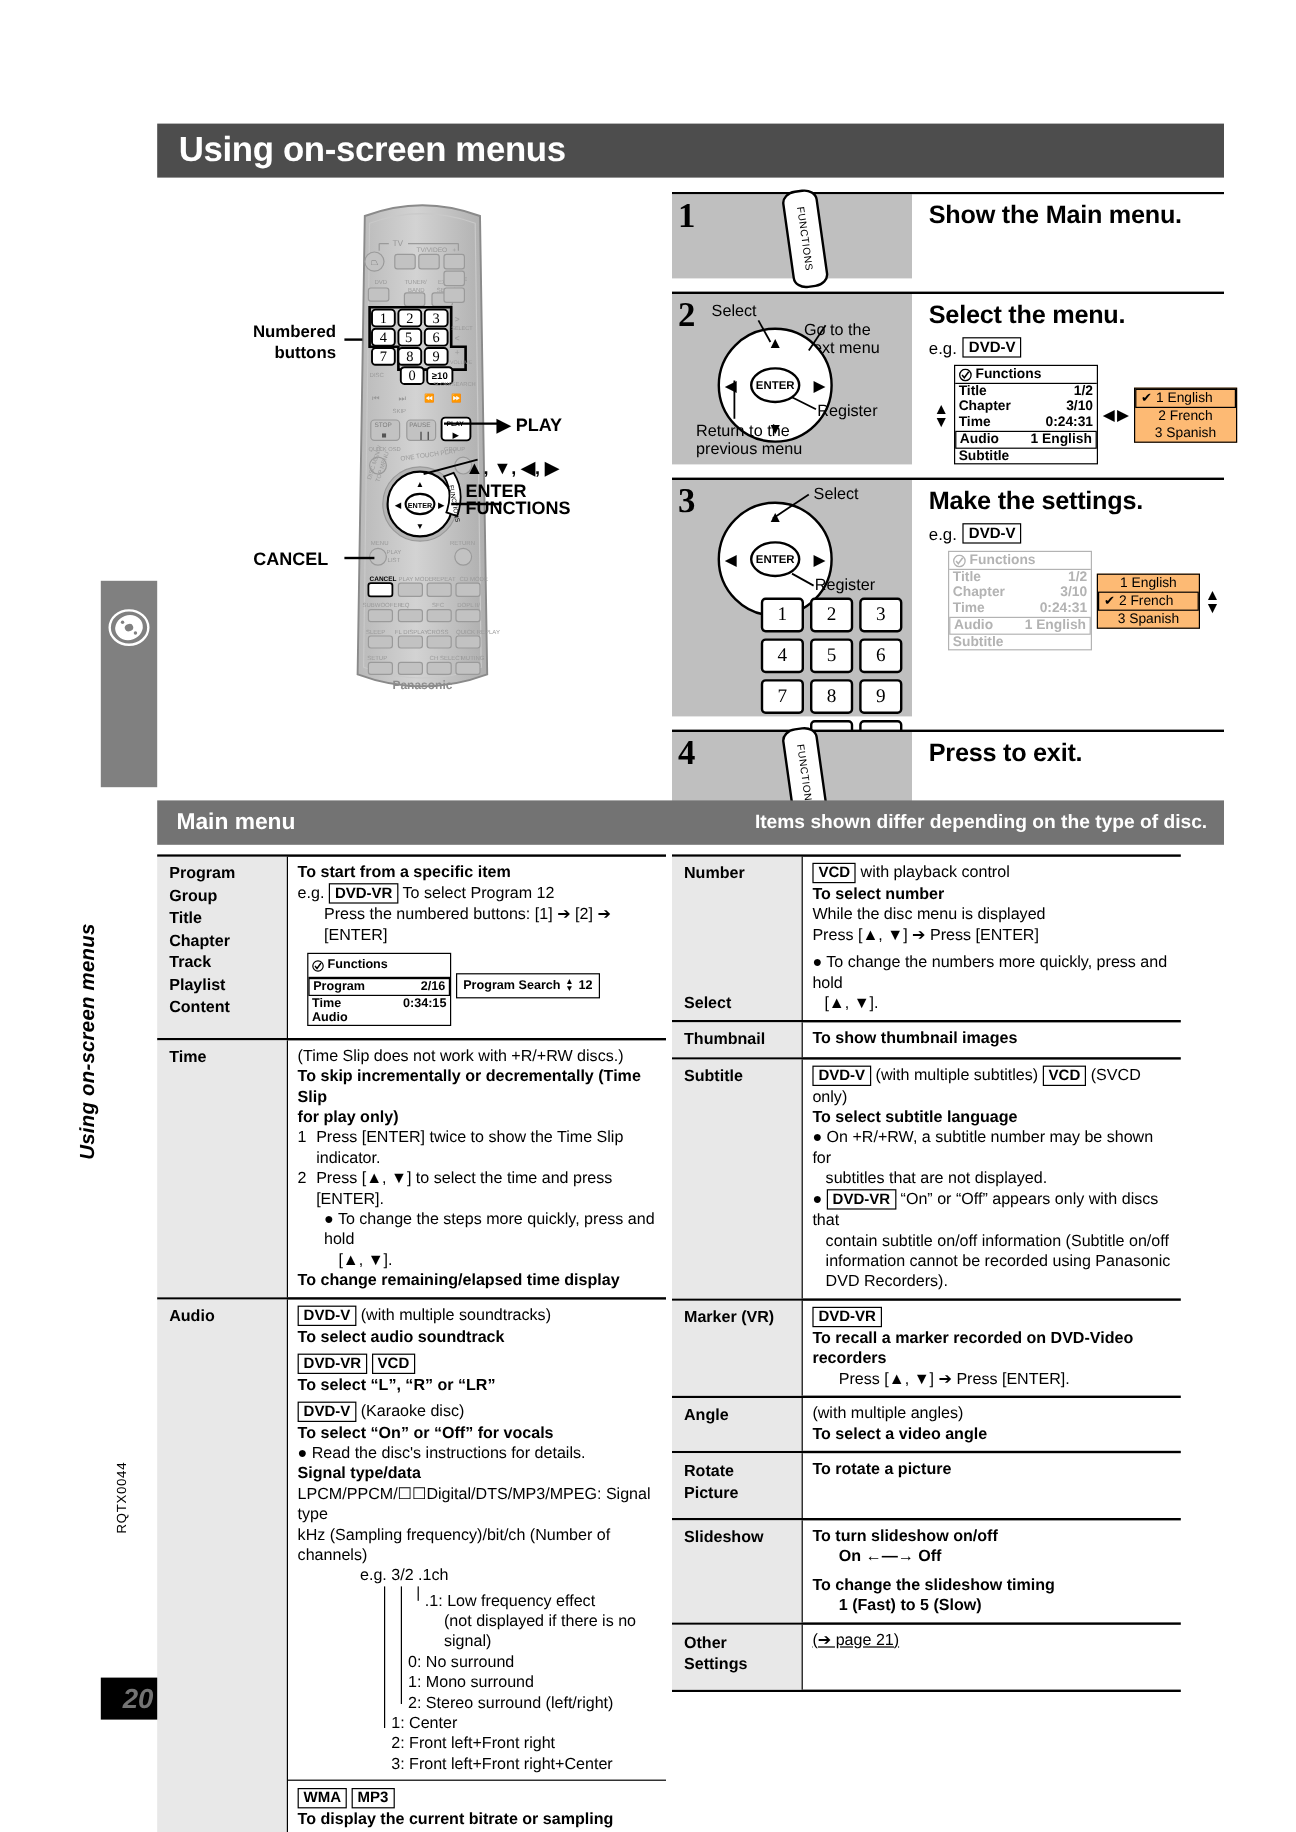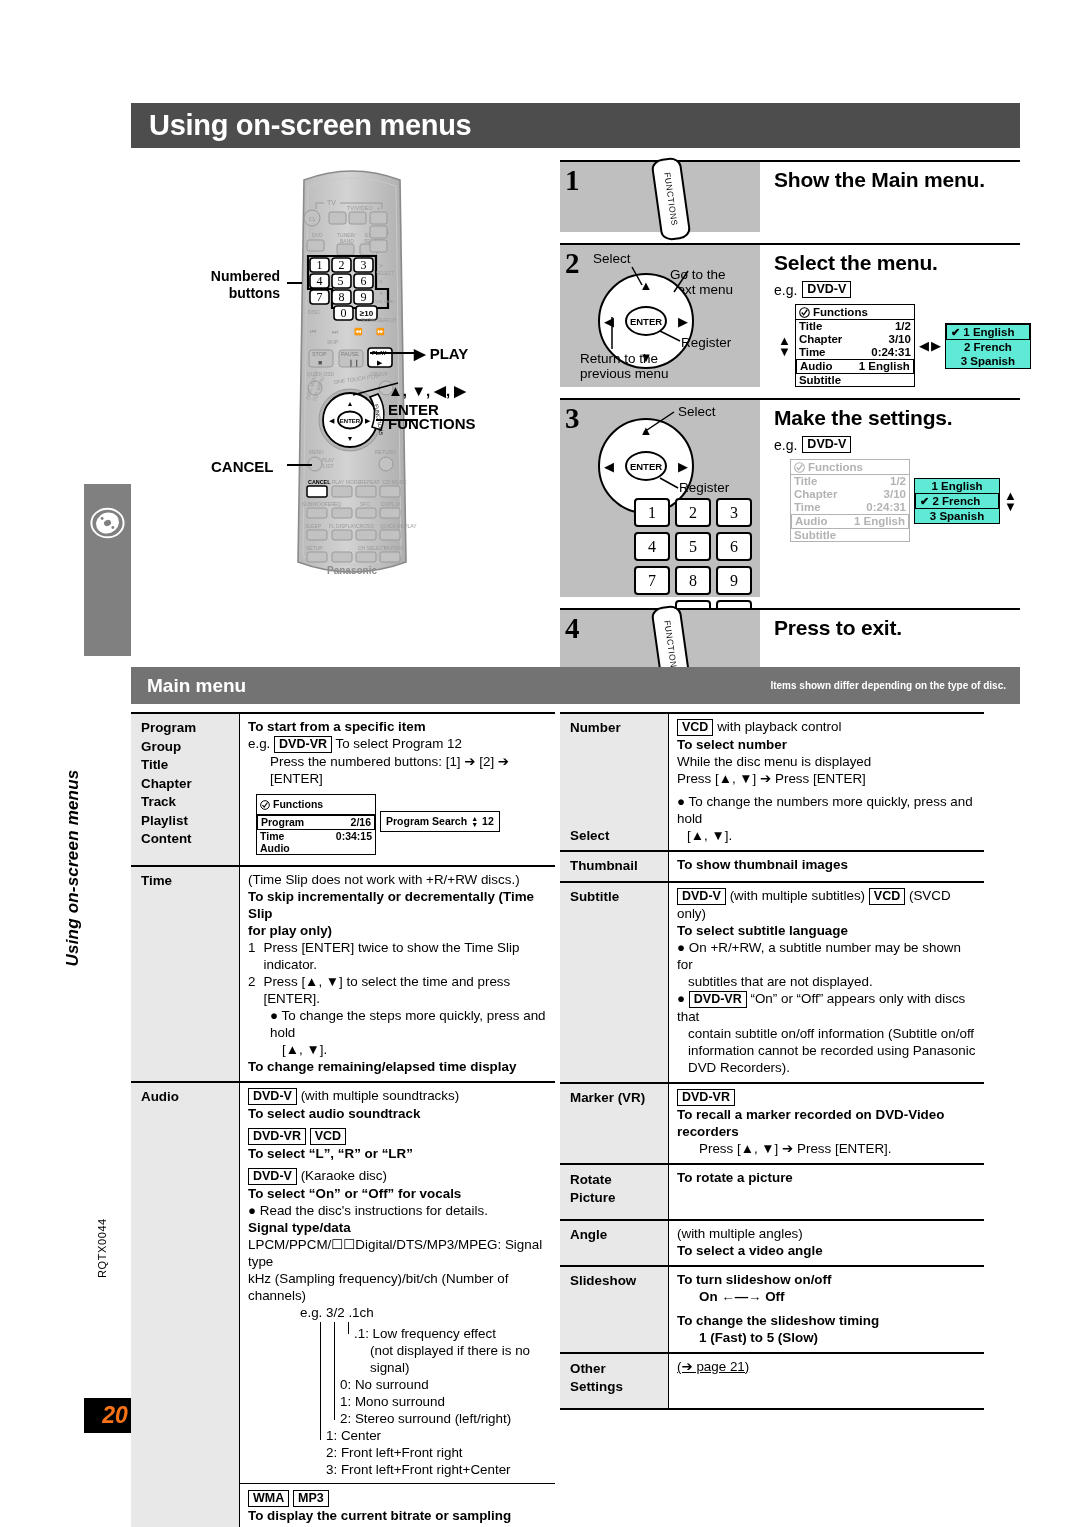--- a/index.html
+++ b/index.html
@@ -8,21 +8,21 @@
 
   
   .sidebar{position:absolute;left:84px;top:484px;width:47px;height:172px;background:#808080;}
   .disc-icon{position:absolute;left:89px;top:506px;width:37px;height:34px;}
   .side-rot{position:absolute;left:-39px;top:855px;width:230px;height:26px;
             transform:rotate(-90deg);font-style:italic;font-weight:bold;font-size:17px;
             text-align:center;letter-spacing:.2px;}
   .side-code{position:absolute;left:96px;top:1278px;width:120px;
              transform:rotate(-90deg);transform-origin:0 0;font-size:11px;letter-spacing:.6px;}
   .pagebox{position:absolute;left:84px;top:1398px;width:62px;height:35px;background:#000;
-           color:#f97316;font-style:italic;font-weight:bold;font-size:23px;
+           color:#737373;font-style:italic;font-weight:bold;font-size:23px;
            display:flex;align-items:center;justify-content:center;}
 
   
   .titlebar{position:absolute;left:131px;top:103px;width:889px;height:45px;background:#4d4d4d;
             display:flex;align-items:center;}
   .titlebar h1{margin:0 0 0 18px;color:#fff;font-size:29px;font-weight:bold;letter-spacing:-.3px;}
 
   
   .steps{position:absolute;left:560px;top:160px;width:460px;}
   .step{display:flex;border-top:2.5px solid #000;position:relative;}
@@ -36,21 +36,21 @@
            display:inline-block;white-space:nowrap;}
 
   
   .osd{border:1.6px solid #000;background:#fff;width:118px;font-size:11.5px;font-weight:bold;}
   .osd .hd{border-bottom:1.6px solid #000;padding:1px 3px;display:flex;align-items:center;gap:3px;}
   .osd .row{display:flex;justify-content:space-between;padding:0 3px;line-height:13px;}
   .osd .row.sel{border:1.4px solid #000;margin:0 -0px;}
   .osd.dim{border-color:#b3b3b3;color:#b3b3b3;}
   .osd.dim .hd{border-bottom-color:#b3b3b3;}
   .osd.dim .row.sel{border-color:#b3b3b3;}
-  .langbox{border:1.6px solid #000;background:#5eead4;font-size:11.5px;font-weight:bold;width:84px;}
+  .langbox{border:1.6px solid #000;background:#fdba74;font-size:11.5px;font-weight:normal;width:84px;}
   .langbox .lrow{padding:0 4px;line-height:14px;text-align:center;}
   .langbox .lrow.sel{border:1.5px solid #000;text-align:left;}
   .tick{font-size:11px;}
 
   .arrowcol{display:flex;flex-direction:column;justify-content:center;font-size:13px;line-height:11px;}
 
   
   .ring{position:relative;width:96px;height:96px;}
   .ring .circ{position:absolute;inset:0;border-radius:50%;background:#fff;border:2px solid #000;}
   .ring .ctr{position:absolute;left:50%;top:50%;transform:translate(-50%,-50%);width:38px;height:26px;
@@ -74,21 +74,21 @@
   
   .funcbtn{position:absolute;width:26px;height:78px;background:#fff;border:2px solid #000;
            border-radius:40%/12%;transform:rotate(-8deg);}
   .funcbtn span{position:absolute;left:50%;top:50%;transform:translate(-50%,-50%) rotate(90deg);
                 font-size:8.5px;letter-spacing:.5px;white-space:nowrap;}
 
   
   .mmbar{position:absolute;left:131px;top:667px;width:889px;height:37px;background:#737373;
          display:flex;align-items:center;justify-content:space-between;}
   .mmbar .l{color:#fff;font-size:19px;font-weight:bold;margin-left:16px;}
-  .mmbar .r{color:#fff;font-size:10px;font-weight:bold;margin-right:14px;}
+  .mmbar .r{color:#fff;font-size:16px;font-weight:bold;margin-right:14px;}
 
   
   .tblcol{position:absolute;top:712px;font-size:13.4px;}
   .tblcol.left{left:131px;width:424px;}
   .tblcol.right{left:560px;width:424px;}
   .trow{display:flex;border-top:2px solid #000;}
   .tblcol .trow:last-child{border-bottom:2px solid #000;}
   .th{flex:0 0 92px;background:#e8e8e8;font-weight:bold;padding:5px 6px 5px 10px;
       display:flex;flex-direction:column;justify-content:space-between;line-height:18.5px;}
   .th.top{justify-content:flex-start;}
@@ -678,34 +678,34 @@
       <div class="td">
         <div>
           <span class="disctag">DVD-VR</span>
         </div>
         <div class="b">To recall a marker recorded on DVD-Video recorders</div>
         <div class="ind">Press [▲, ▼] ➔ Press [ENTER].</div>
       </div>
     </div>
 
     <div class="trow">
+      <div class="th">Angle</div>
+      <div class="td">
+        <div>(with multiple angles)</div>
+        <div class="b">To select a video angle</div>
+      </div>
+    </div>
+
+    <div class="trow">
       <div class="th top" style="padding-top:6px;">
         <div>Rotate</div>
         <div>Picture</div>
       </div>
       <div class="td" style="min-height:44px;">
         <div class="b">To rotate a picture</div>
-      </div>
-    </div>
-
-    <div class="trow">
-      <div class="th">Angle</div>
-      <div class="td">
-        <div>(with multiple angles)</div>
-        <div class="b">To select a video angle</div>
       </div>
     </div>
 
     <div class="trow">
       <div class="th">Slideshow</div>
       <div class="td">
         <div class="b">To turn slideshow on/off</div>
         <div class="b ind">On ←—→ Off</div>
         <div class="b" style="margin-top:7px;">To change the slideshow timing</div>
         <div class="b ind">1 (Fast) to 5 (Slow)</div>

